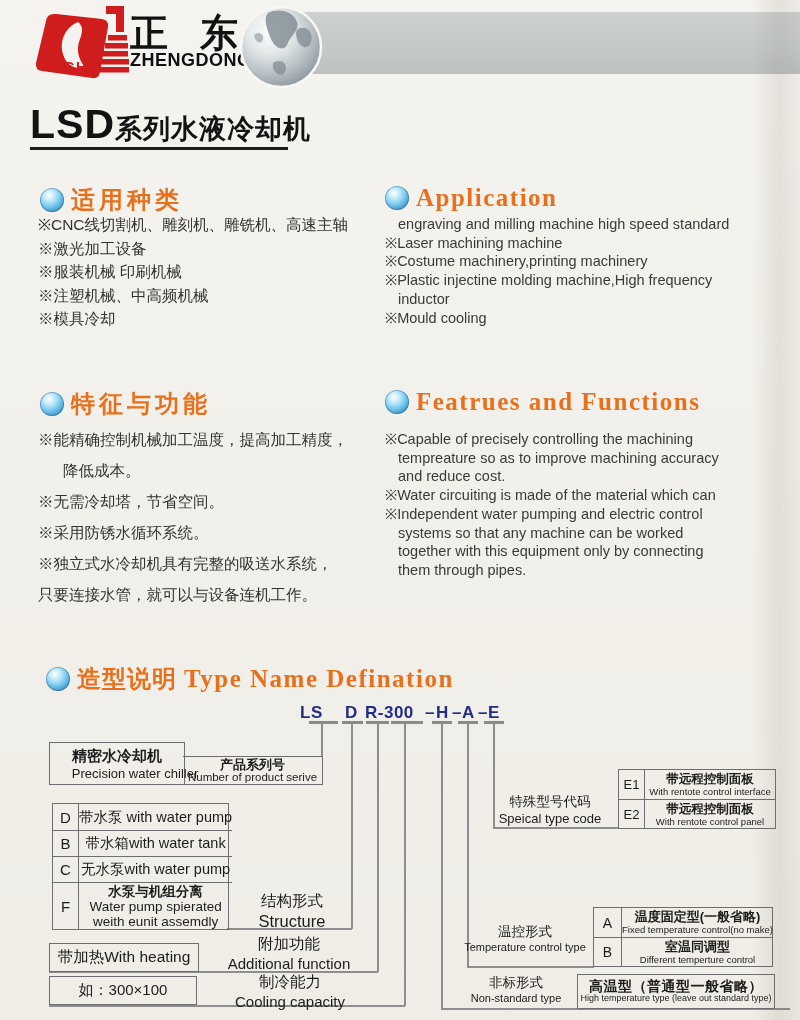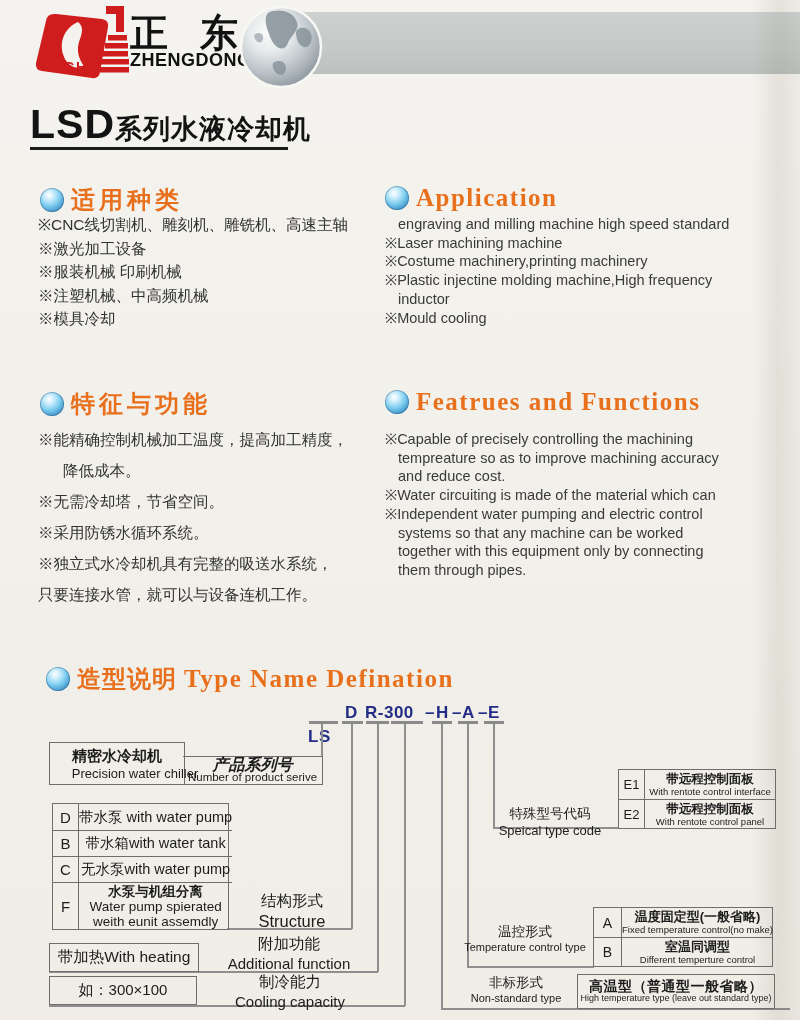--- a/index.html
+++ b/index.html
@@ -153,21 +153,21 @@
     <div class="cont">together with this equipment only by connecting</div>
     <div class="cont">them through pipes.</div>
   </div>
 
   <div class="sec-head" style="left:46px;top:663px;">
     <span class="sphere"></span>
     <span class="h-cn" style="letter-spacing:1px;">造型说明</span>
     <span class="h-en">Type Name Defination</span>
   </div>
 
-  <span class="code-seg" style="left:308px;margin-top:24px;">LS</span>
+  <span class="code-seg" style="left:300px;">LS</span>
   <span class="code-seg" style="left:345px;">D</span>
   <span class="code-seg" style="left:365px;">R-300</span>
   <span class="code-seg" style="left:425px;">–</span>
   <span class="code-seg" style="left:436px;">H</span>
   <span class="code-seg" style="left:452px;">–</span>
   <span class="code-seg" style="left:462px;">A</span>
   <span class="code-seg" style="left:478px;">–</span>
   <span class="code-seg" style="left:488px;">E</span>
 
   <div class="ubar" style="left:309px;width:29px;"></div>
@@ -191,21 +191,21 @@
   <div class="hline" style="left:49px;top:1005px;width:356px;"></div>
   <div class="hline" style="left:441px;top:1008px;width:349px;"></div>
   <div class="hline" style="left:467px;top:966px;width:127px;"></div>
   <div class="hline" style="left:493px;top:827px;width:126px;"></div>
 
   <div class="box" style="left:49px;top:742px;width:134px;height:41px;">
     <div style="font-size:15px;font-weight:600;">精密水冷却机</div>
     <div style="font-size:13px;padding-left:36px;">Precision water chiller</div>
   </div>
   <div class="box" style="left:183px;top:756px;width:139px;height:27px;border-left:none;">
-    <div style="font-size:16px;font-weight:600;line-height:13px;font-style:italic;">产品系列号</div>
+    <div style="font-size:13px;font-weight:600;line-height:13px;">产品系列号</div>
     <div style="font-size:11.5px;line-height:12px;">Number of product serive</div>
   </div>
 
   <div class="g-tbl" style="left:52px;top:803px;width:175px;grid-template-columns:25px 1fr;grid-template-rows:26px 26px 26px 47px;">
     <div class="cellcode">D</div>
     <div class="bl desc14">带水泵 with water pump</div>
     <div class="bt cellcode">B</div>
     <div class="bt bl desc14">带水箱with water tank</div>
     <div class="bt cellcode">C</div>
     <div class="bt bl desc14">无水泵with water pump</div>
@@ -232,21 +232,21 @@
 
   <div class="box" style="left:49px;top:976px;width:146px;height:27px;">
     <div style="font-size:15px;">如：300×100</div>
   </div>
   <div class="lbl" style="left:216px;top:972px;width:148px;">
     <div class="cn">制冷能力</div>
     <div class="en">Cooling capacity</div>
   </div>
 
   <div class="lbl lbl-sm" style="left:488px;top:793px;width:124px;">
-    <div class="cn" style="font-size:13.5px;margin-top:12px;">特殊型号代码</div>
+    <div class="cn" style="font-size:13.5px;">特殊型号代码</div>
     <div style="font-size:13px;">Speical type code</div>
   </div>
   <div class="g-tbl two-ln" style="left:618px;top:769px;width:156px;grid-template-columns:25px 1fr;grid-template-rows:29px 29px;">
     <div style="font-size:13px;">E1</div>
     <div class="bl">
       <div class="cn">带远程控制面板</div>
       <div class="en">With rentote control interface</div>
     </div>
     <div class="bt" style="font-size:13px;">E2</div>
     <div class="bt bl">

